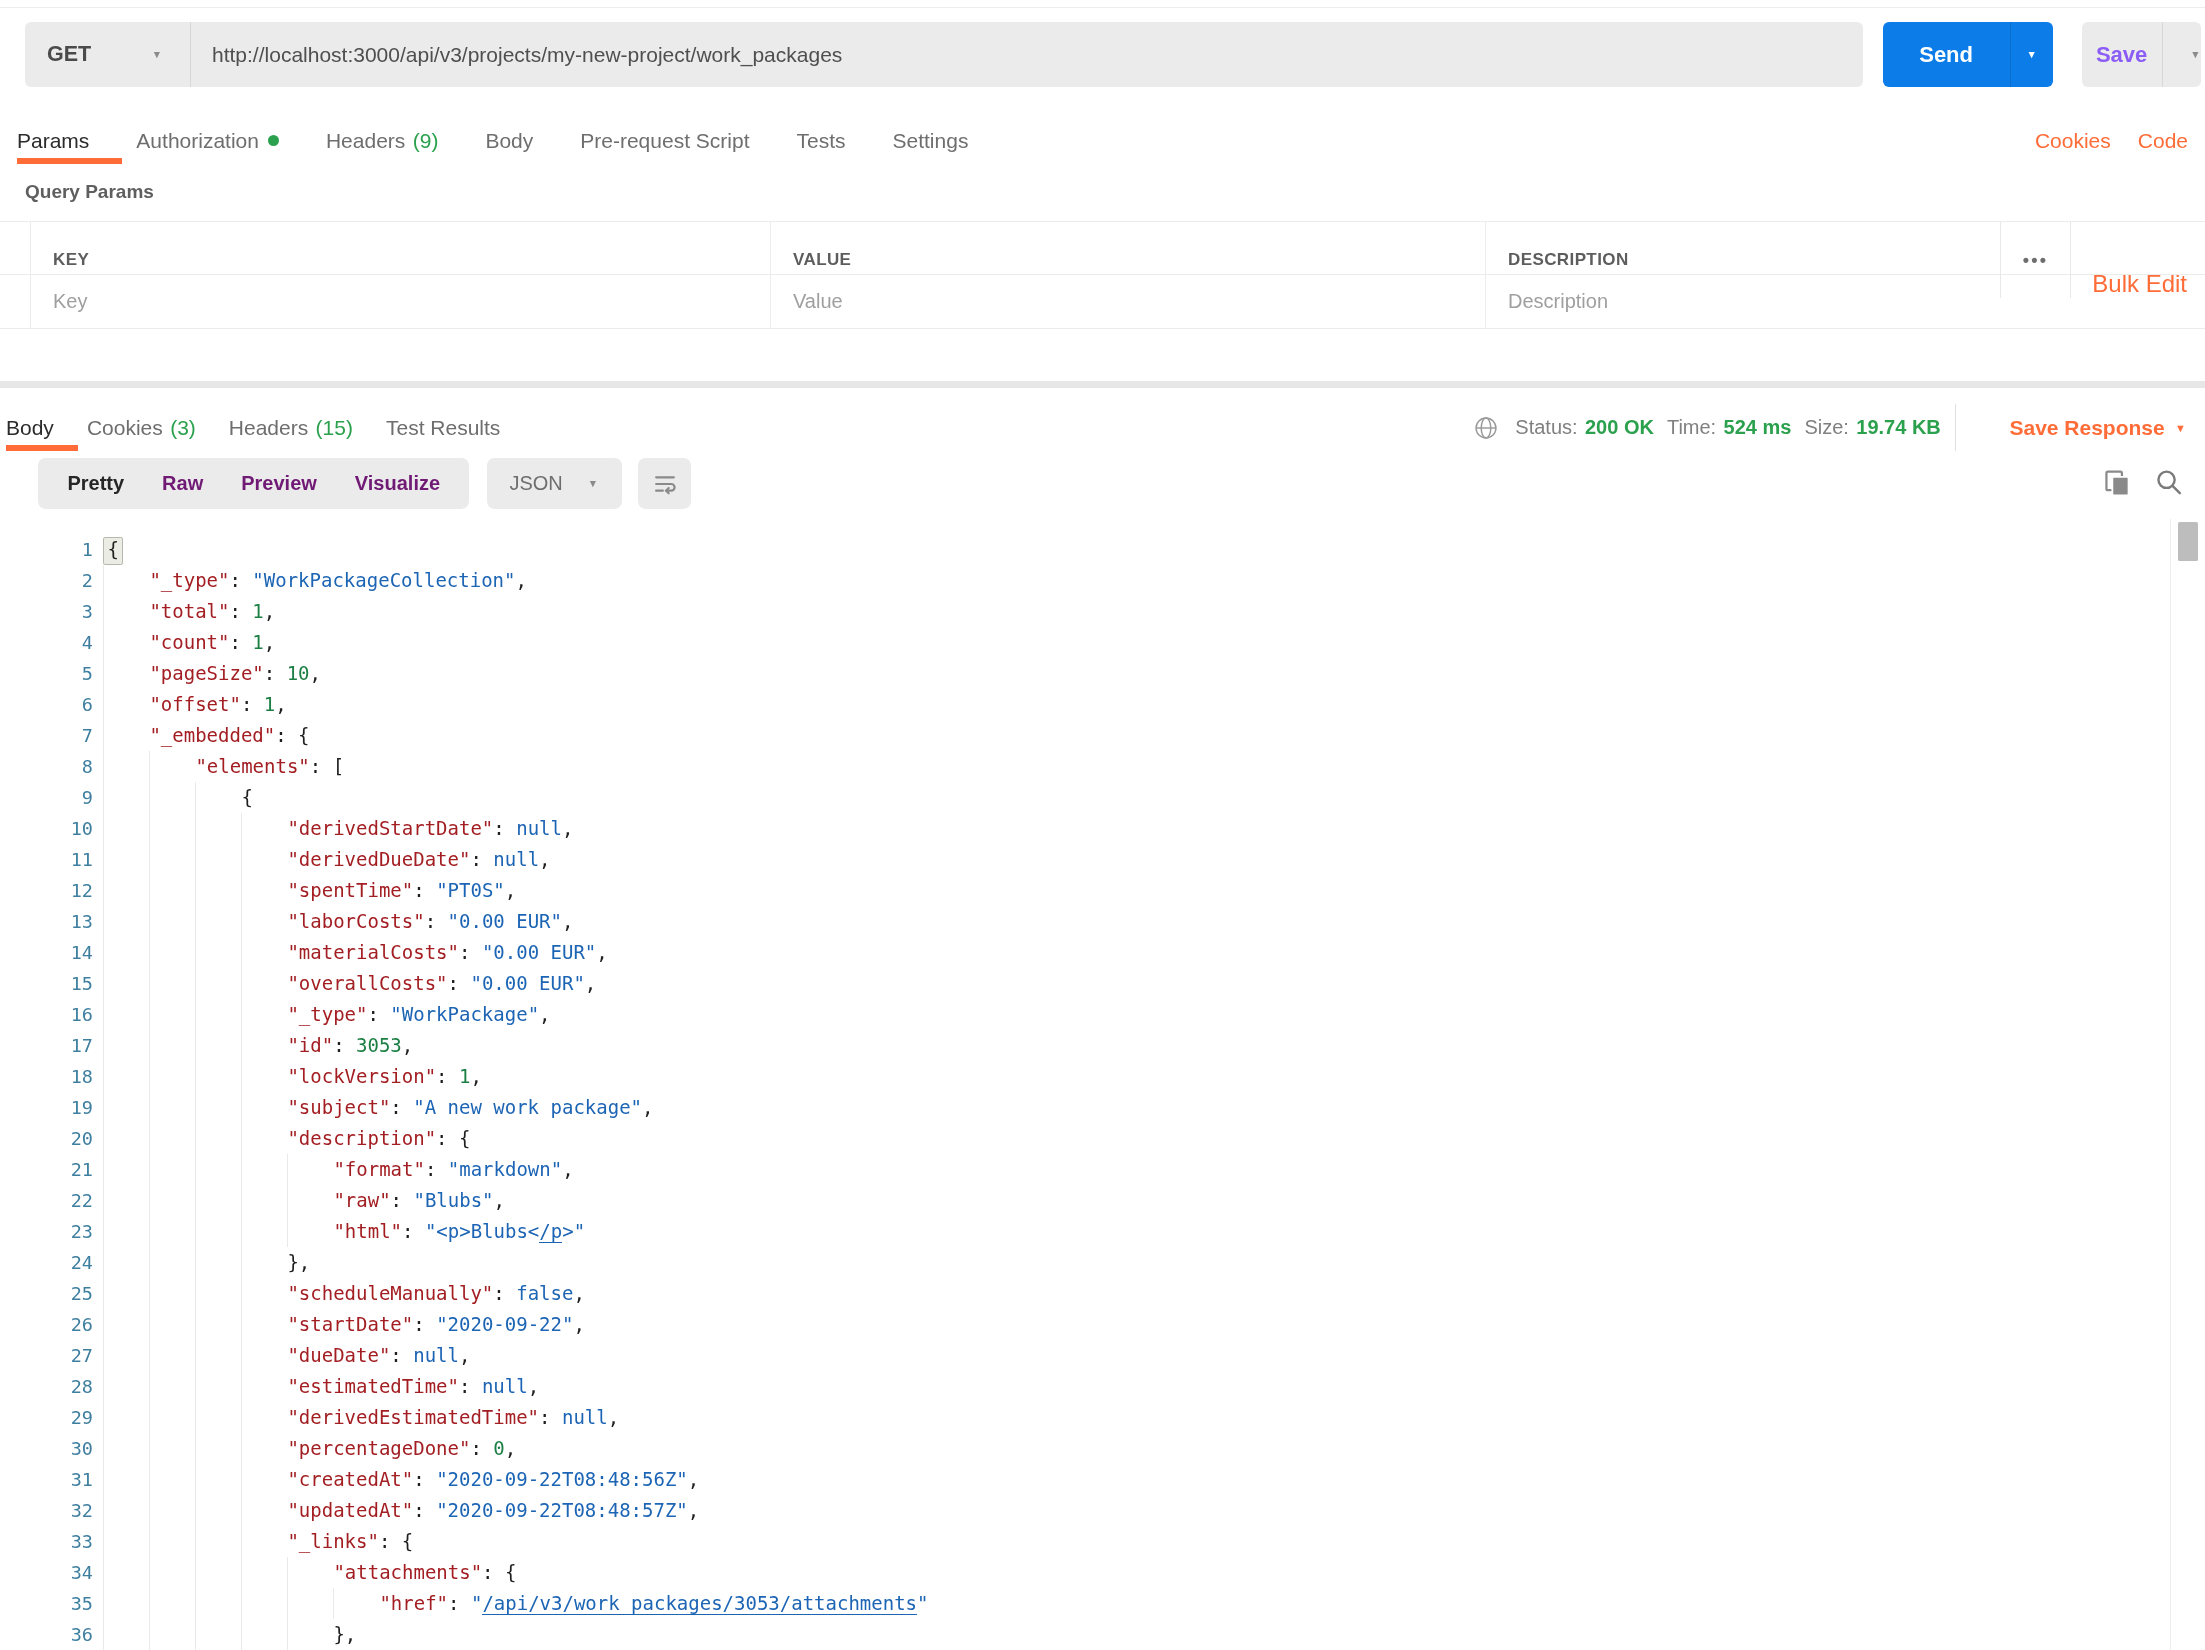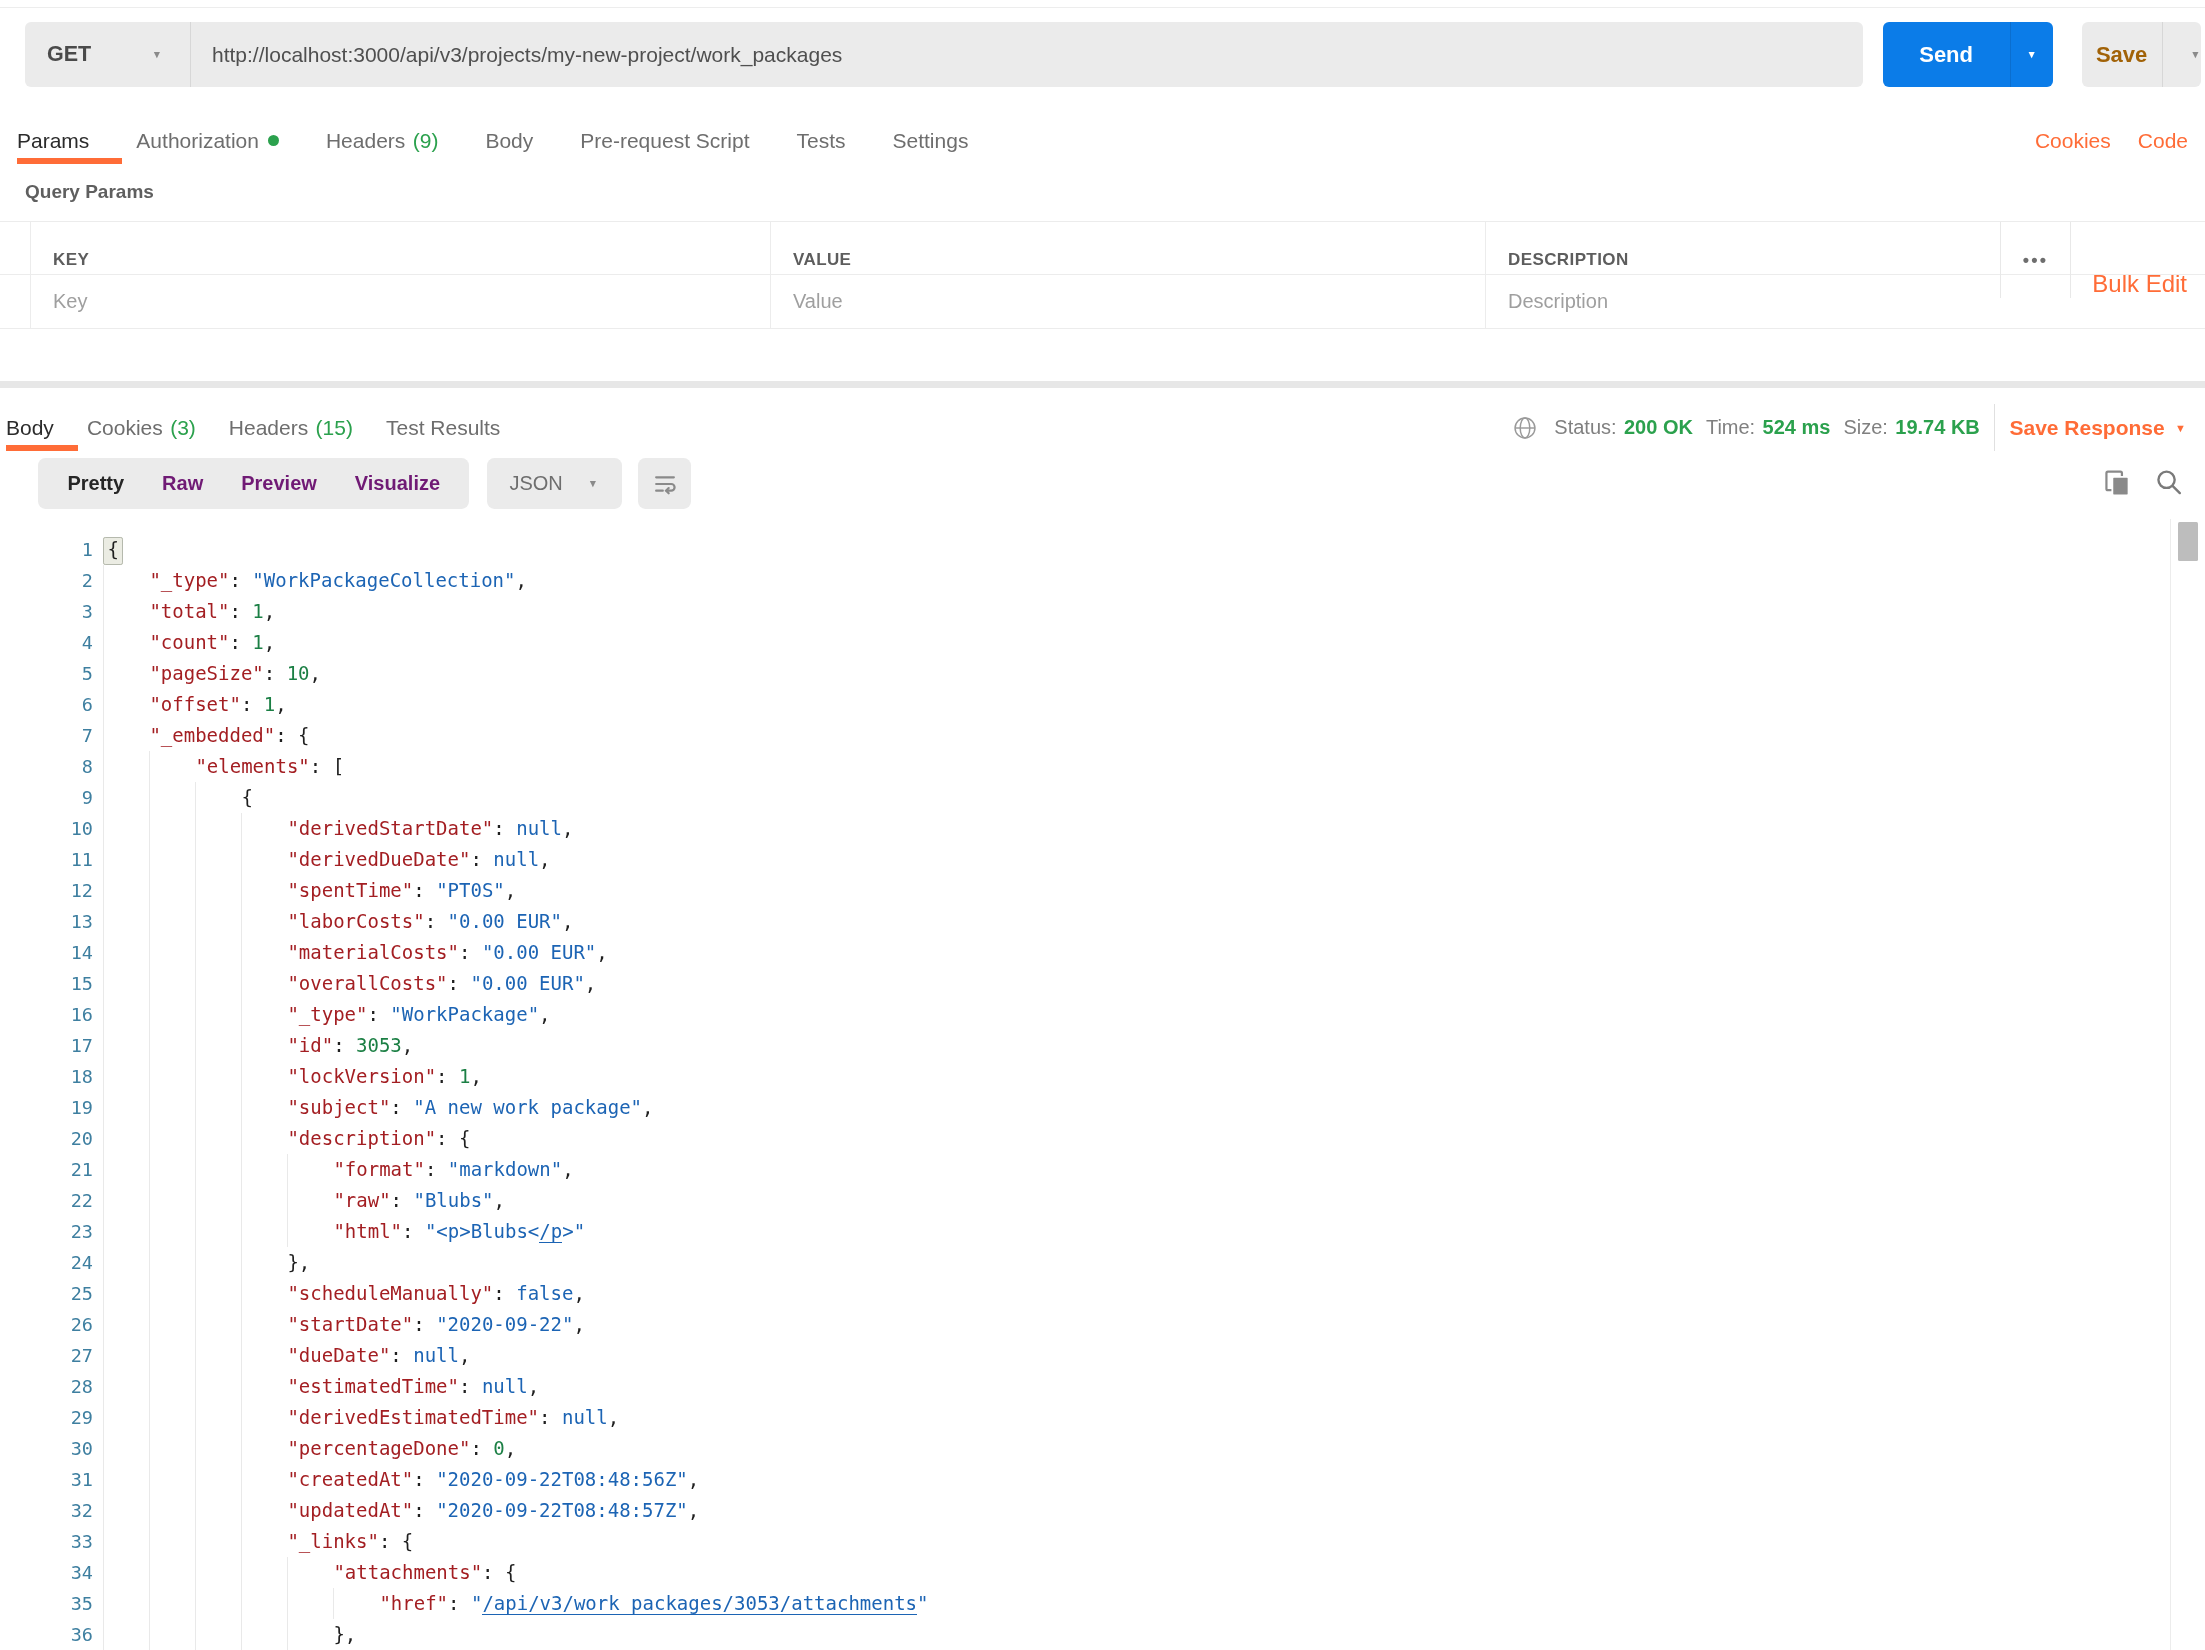--- a/index.html
+++ b/index.html
@@ -15,21 +15,21 @@
   .caret { font-size:10.4px; color:#8a8a8a; margin-left:auto; }
   .url { flex:1; display:flex; align-items:center; padding:0 21px; font-size:21px; color:#4f4f4f; }
   .btn-group { display:flex; border-radius:6px; overflow:hidden; }
   .send-group { width:170px; margin-left:20px; background:var(--blue,#0b7ce8); }
   .send-main { flex:1; display:flex; align-items:center; justify-content:center;
                color:#fff; font-size:22px; font-weight:600; cursor:pointer; }
   .send-caret { width:43px; display:flex; align-items:center; justify-content:center; border-left:1.5px solid #0a6ecf; cursor:pointer; }
   .send-caret .caret { margin:0; color:#fff; }
   .save-group { width:119px; margin-left:29px; background:#ebebeb; }
   .save-main { flex:1; display:flex; align-items:center; justify-content:center;
-               color:#a16207; font-size:22px; font-weight:600; cursor:pointer; }
+               color:#8b5cf6; font-size:22px; font-weight:600; cursor:pointer; }
   .save-caret { width:39px; display:flex; align-items:center; justify-content:center; border-left:1.5px solid #d7d7d7; cursor:pointer; }
 
   
   .tabrow { position:absolute; top:119px; left:17px; right:17px; height:43px; display:flex; align-items:stretch; }
   .tabs { display:flex; gap:47px;text-align:center; }
   .tab { position:relative; display:flex; align-items:center; font-size:21px; color:#6e6e6e; cursor:pointer; }
   .tab.active { color:#2b2b2b; }
   .tab.active::after { content:""; position:absolute; left:0; bottom:-1.5px; width:calc(100% + 33px); height:6px; background:var(--orange,#ff6c37); }
   .tab .count { color:var(--green,#2ba14d); margin-left:7.4px; }
   .tab .dot { width:11px; height:11px; border-radius:50%; background:var(--green,#2ba14d); margin-left:9px; }
@@ -59,21 +59,21 @@
   
   .resp-tabrow { position:absolute; top:404px; left:6px; right:19px; height:47px; display:flex; align-items:stretch; }
   .resp-tabrow .tabs { gap:33px; }
   .resp-tabrow .tab.active::after { width:calc(100% + 24px); bottom:0; }
   .resp-meta { margin-left:auto; display:flex; align-items:center; gap:13px; }
   .meta-pair { display:flex; align-items:center; gap:7.4px; font-size:20px; }
   .meta-pair .mlab { color:#808080; }
   .meta-pair .mval { color:var(--green,#2ba14d); font-weight:600; }
   .meta-sep { width:0.7px; align-self:stretch; background:#e0e0e0; margin:0 1.5px; }
   .save-resp { display:flex; align-items:center; gap:10.4px; color:var(--orange,#ff6c37);
-               font-size:21px; font-weight:600; cursor:pointer; }
+               font-size:21px; font-weight:600; cursor:pointer;margin-left:39px; }
   .save-resp .caret { color:var(--orange,#ff6c37); font-size:11px; }
 
   
   .resp-toolbar { position:absolute; top:458px; left:17px; right:19px; height:51px; display:flex; align-items:center;margin-left:21px; }
   .seg { display:flex; align-items:stretch; height:51px; background:#ebebeb; border-radius:7.4px; padding:0 10.4px; }
   .seg .view { display:flex; align-items:center; padding:0 19px; font-size:20px; color:#701a75; cursor:pointer;font-weight:bold; }
   .seg .view.active { color:#262626; font-weight:600; }
   .lang { height:51px; background:#ebebeb; border-radius:7.4px; margin-left:18px; display:flex; align-items:center;
           padding:0 24px 0 22px; font-size:20px; color:#6e6e6e; cursor:pointer;text-align:center; }
   .lang .caret { margin-left:25px; }

